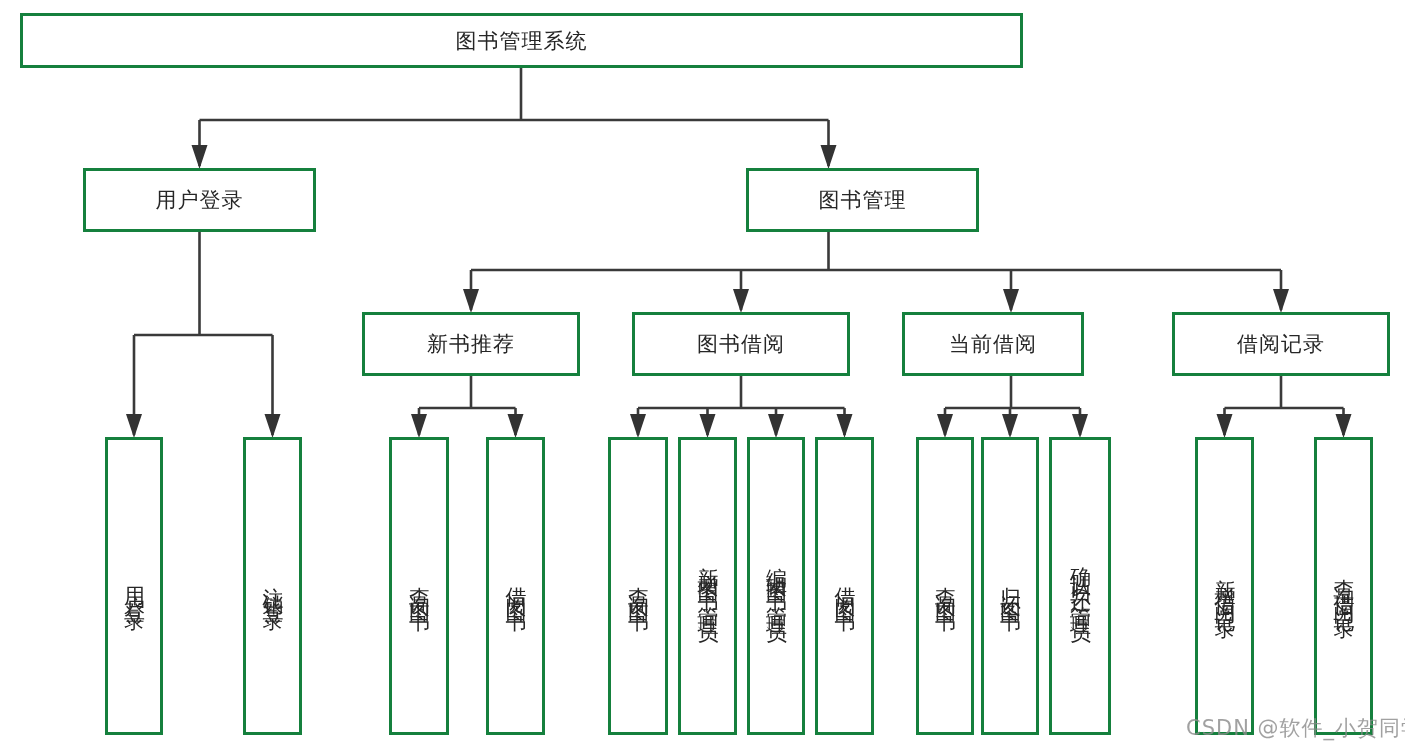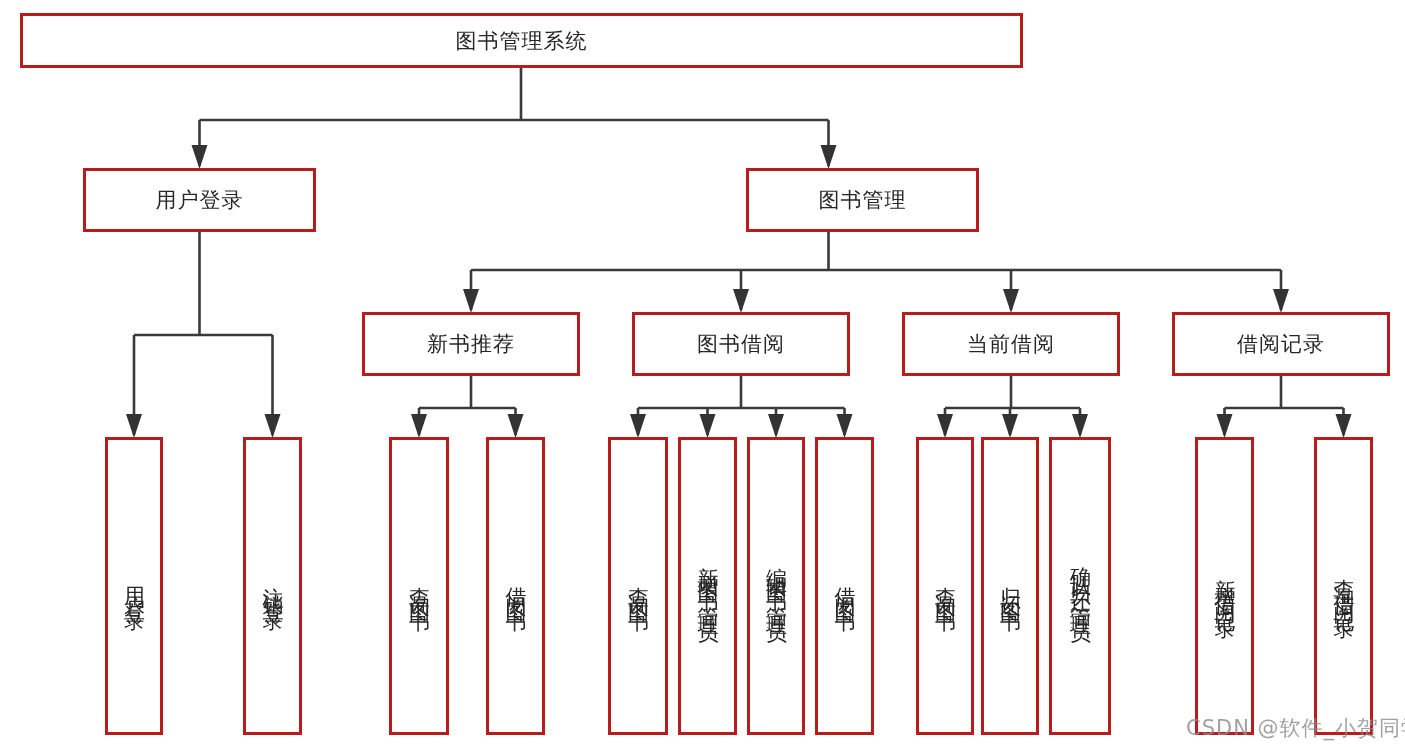--- a/index.html
+++ b/index.html
@@ -7,21 +7,21 @@
     position:relative;
     width:1405px;height:747px;
     background:#ffffff;
     overflow:hidden;
     font-family:"DejaVu Sans","Liberation Sans",sans-serif;
     color:#262626;
   }
   .node{
     position:absolute;
     box-sizing:border-box;
-    border:3px solid #b91c1c;
+    border:3px solid #15803d;
     background:#ffffff;
     display:flex;
     align-items:center;
     justify-content:center;
   }
   .hnode{font-size:21px;letter-spacing:1px;}
   .vnode{top:437px;height:298px;font-size:21px;}
   .vnode span{
     writing-mode:vertical-rl;
     text-orientation:mixed;
@@ -91,21 +91,21 @@
   <div class="node hnode" style="left:746px;top:168px;width:233px;height:64px">
     <span>图书管理</span>
   </div>
 
   <div class="node hnode" style="left:632px;top:312px;width:218px;height:64px">
     <span>图书借阅</span>
   </div>
   <div class="node hnode" style="left:362px;top:312px;width:218px;height:64px">
     <span>新书推荐</span>
   </div>
-  <div class="node hnode" style="left:902px;top:312px;width:218px;height:64px">
+  <div class="node hnode" style="left:902px;top:312px;width:182px;height:64px">
     <span>当前借阅</span>
   </div>
   <div class="node hnode" style="left:1172px;top:312px;width:218px;height:64px">
     <span>借阅记录</span>
   </div>
 
   <div class="node vnode" style="left:105px;width:58px">
     <span>用户登录</span>
   </div>
   <div class="node vnode" style="left:243px;width:59px">

